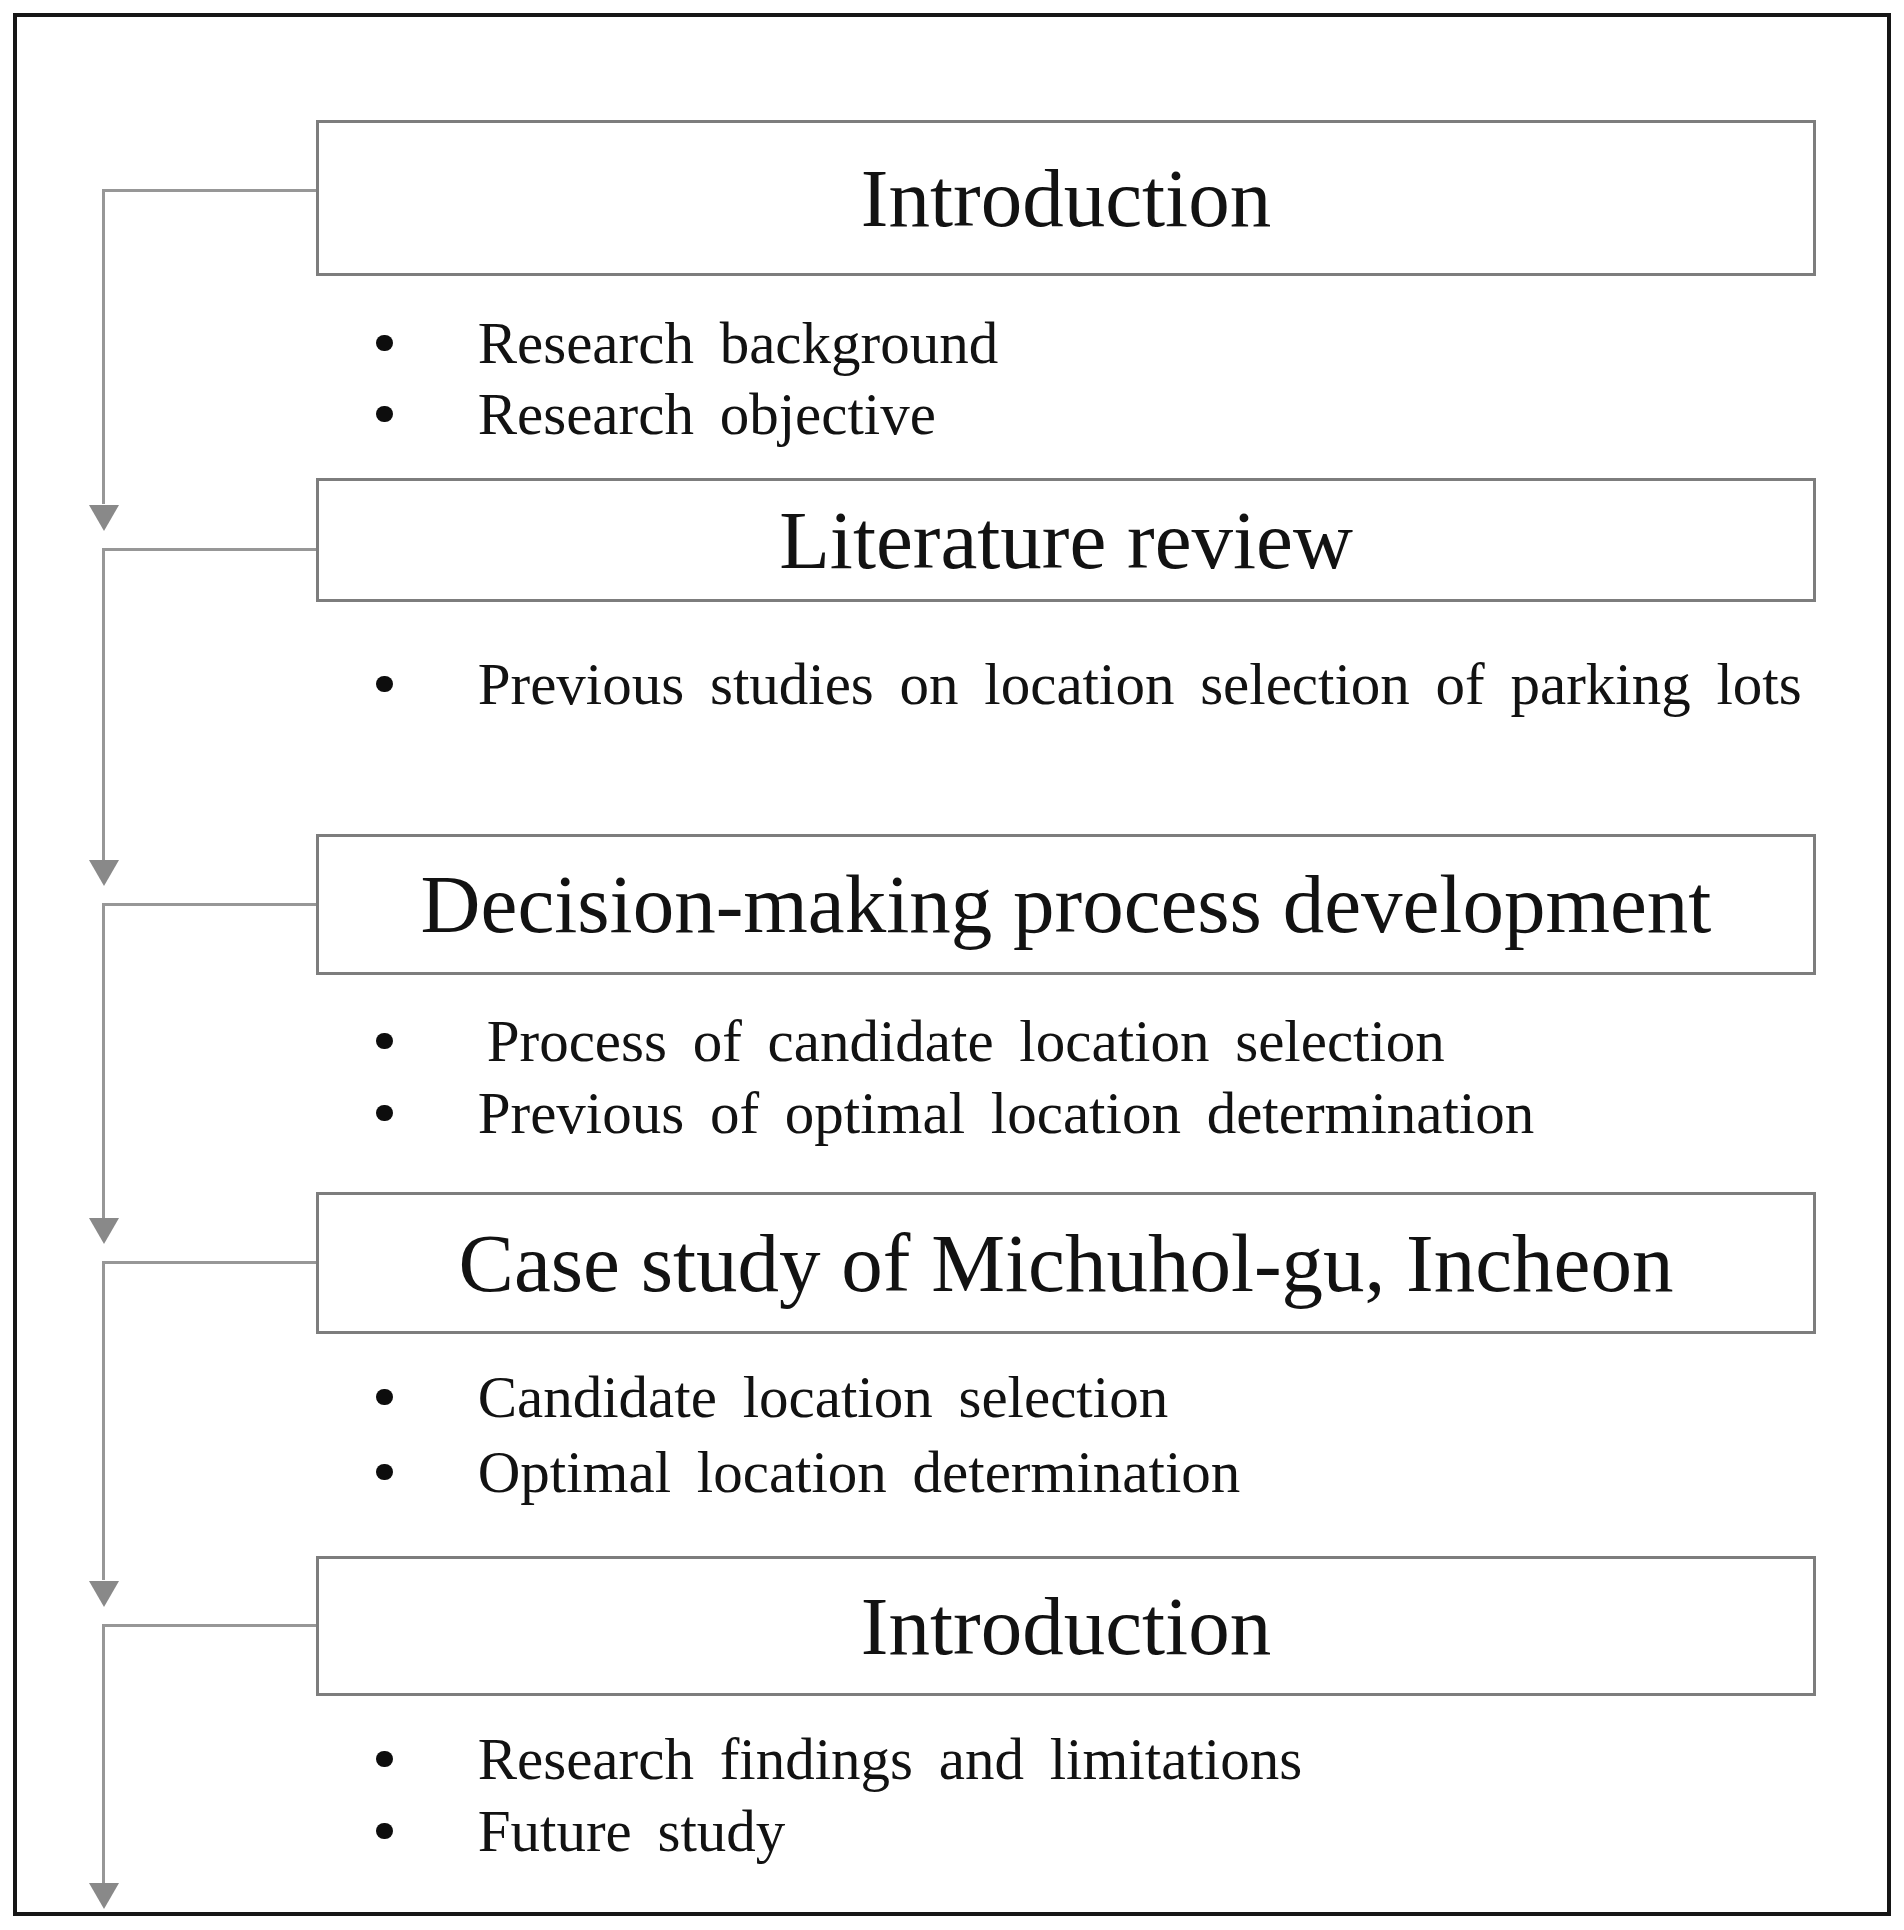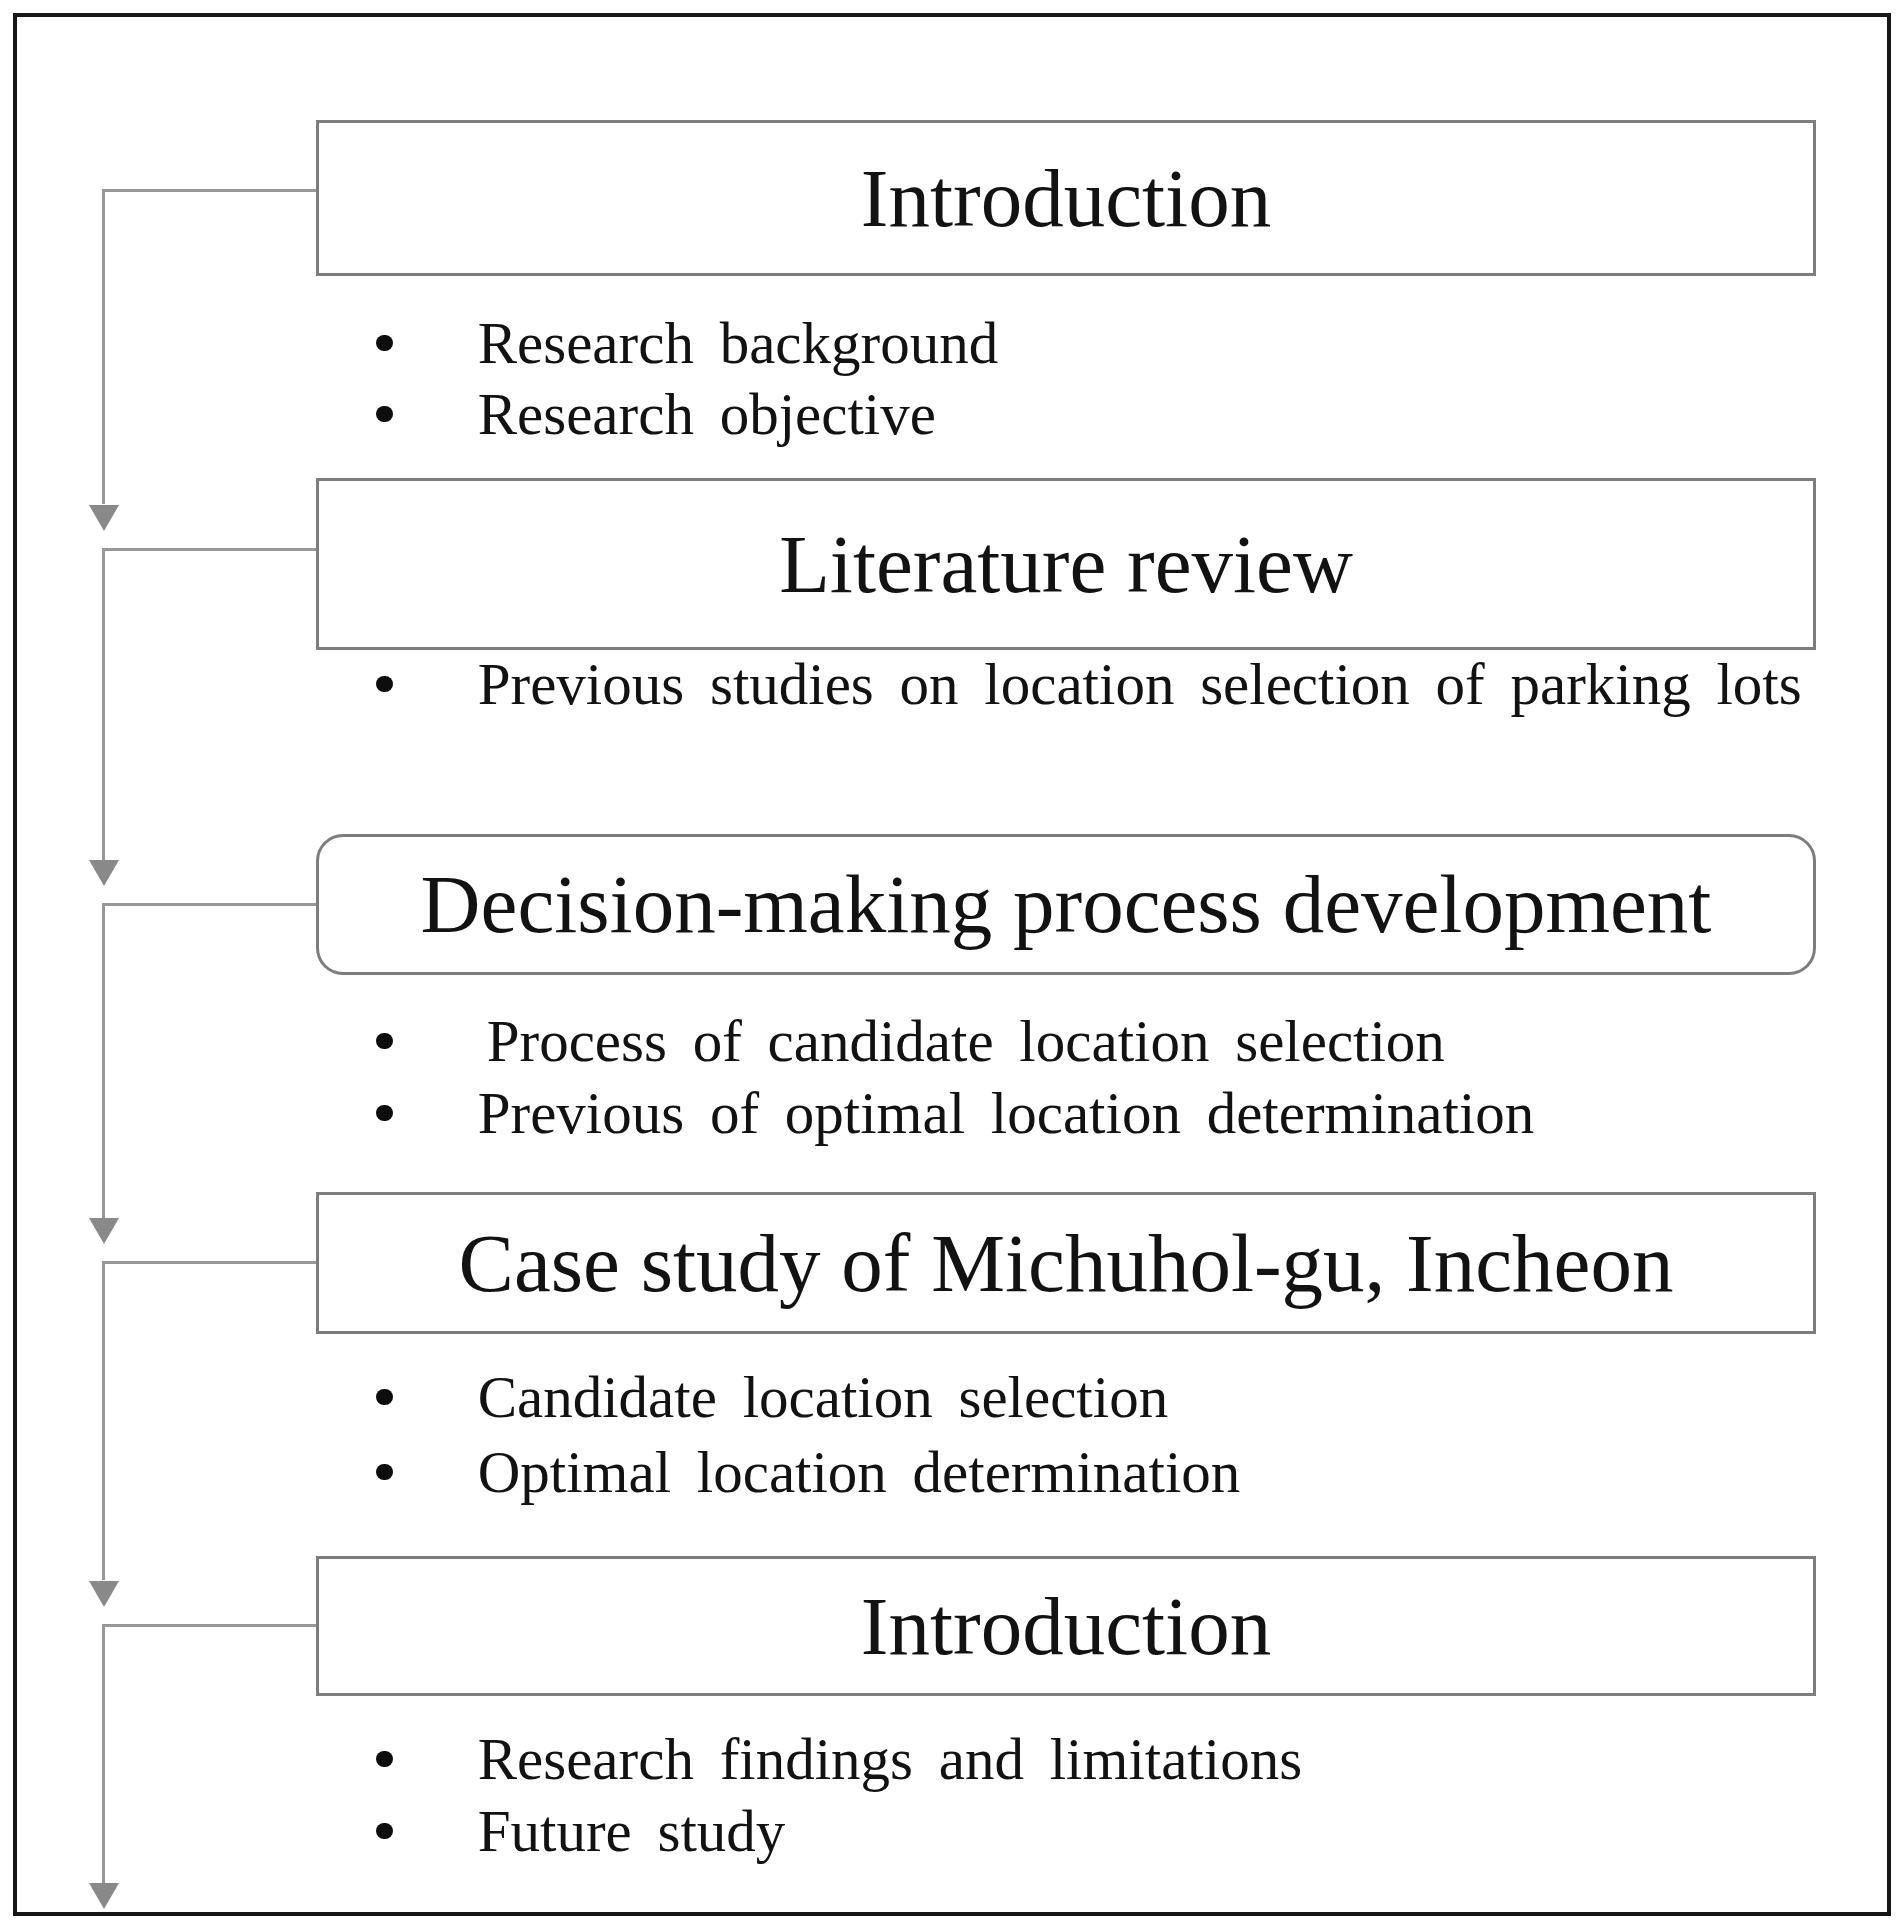--- a/index.html
+++ b/index.html
@@ -9,22 +9,22 @@
   }
   
   .frame{position:absolute;left:13px;top:13px;width:1878px;height:1903px;
          border:4.6px solid #161616;box-sizing:border-box;}
   
   .sec-box{position:absolute;left:316px;width:1500px;box-sizing:border-box;
            border:3.7px solid #7d7d7d;background:#ffffff;
            display:flex;align-items:center;justify-content:center;}
   .sec-box .ttl{font-size:83px;line-height:1;white-space:nowrap;letter-spacing:0px;}
   .b1{top:120px;height:156px;}
-  .b2{top:478px;height:172px;}
-  .b3{top:834px;height:141px;border-radius:27px;}
+  .b2{top:478px;height:124px;}
+  .b3{top:834px;height:141px;}
   .b4{top:1192px;height:142px;}
   .b5{top:1556px;height:140px;}
   
   .vline{position:absolute;left:102px;width:2.8px;background:#979797;}
   .v1{top:190px;height:314px;}
   .v2{top:549px;height:311px;}
   .v3{top:904px;height:314px;}
   .v4{top:1262px;height:318px;}
   .v5{top:1625px;height:258px;}
   .hline{position:absolute;left:102px;width:214px;height:2.8px;background:#979797;}

